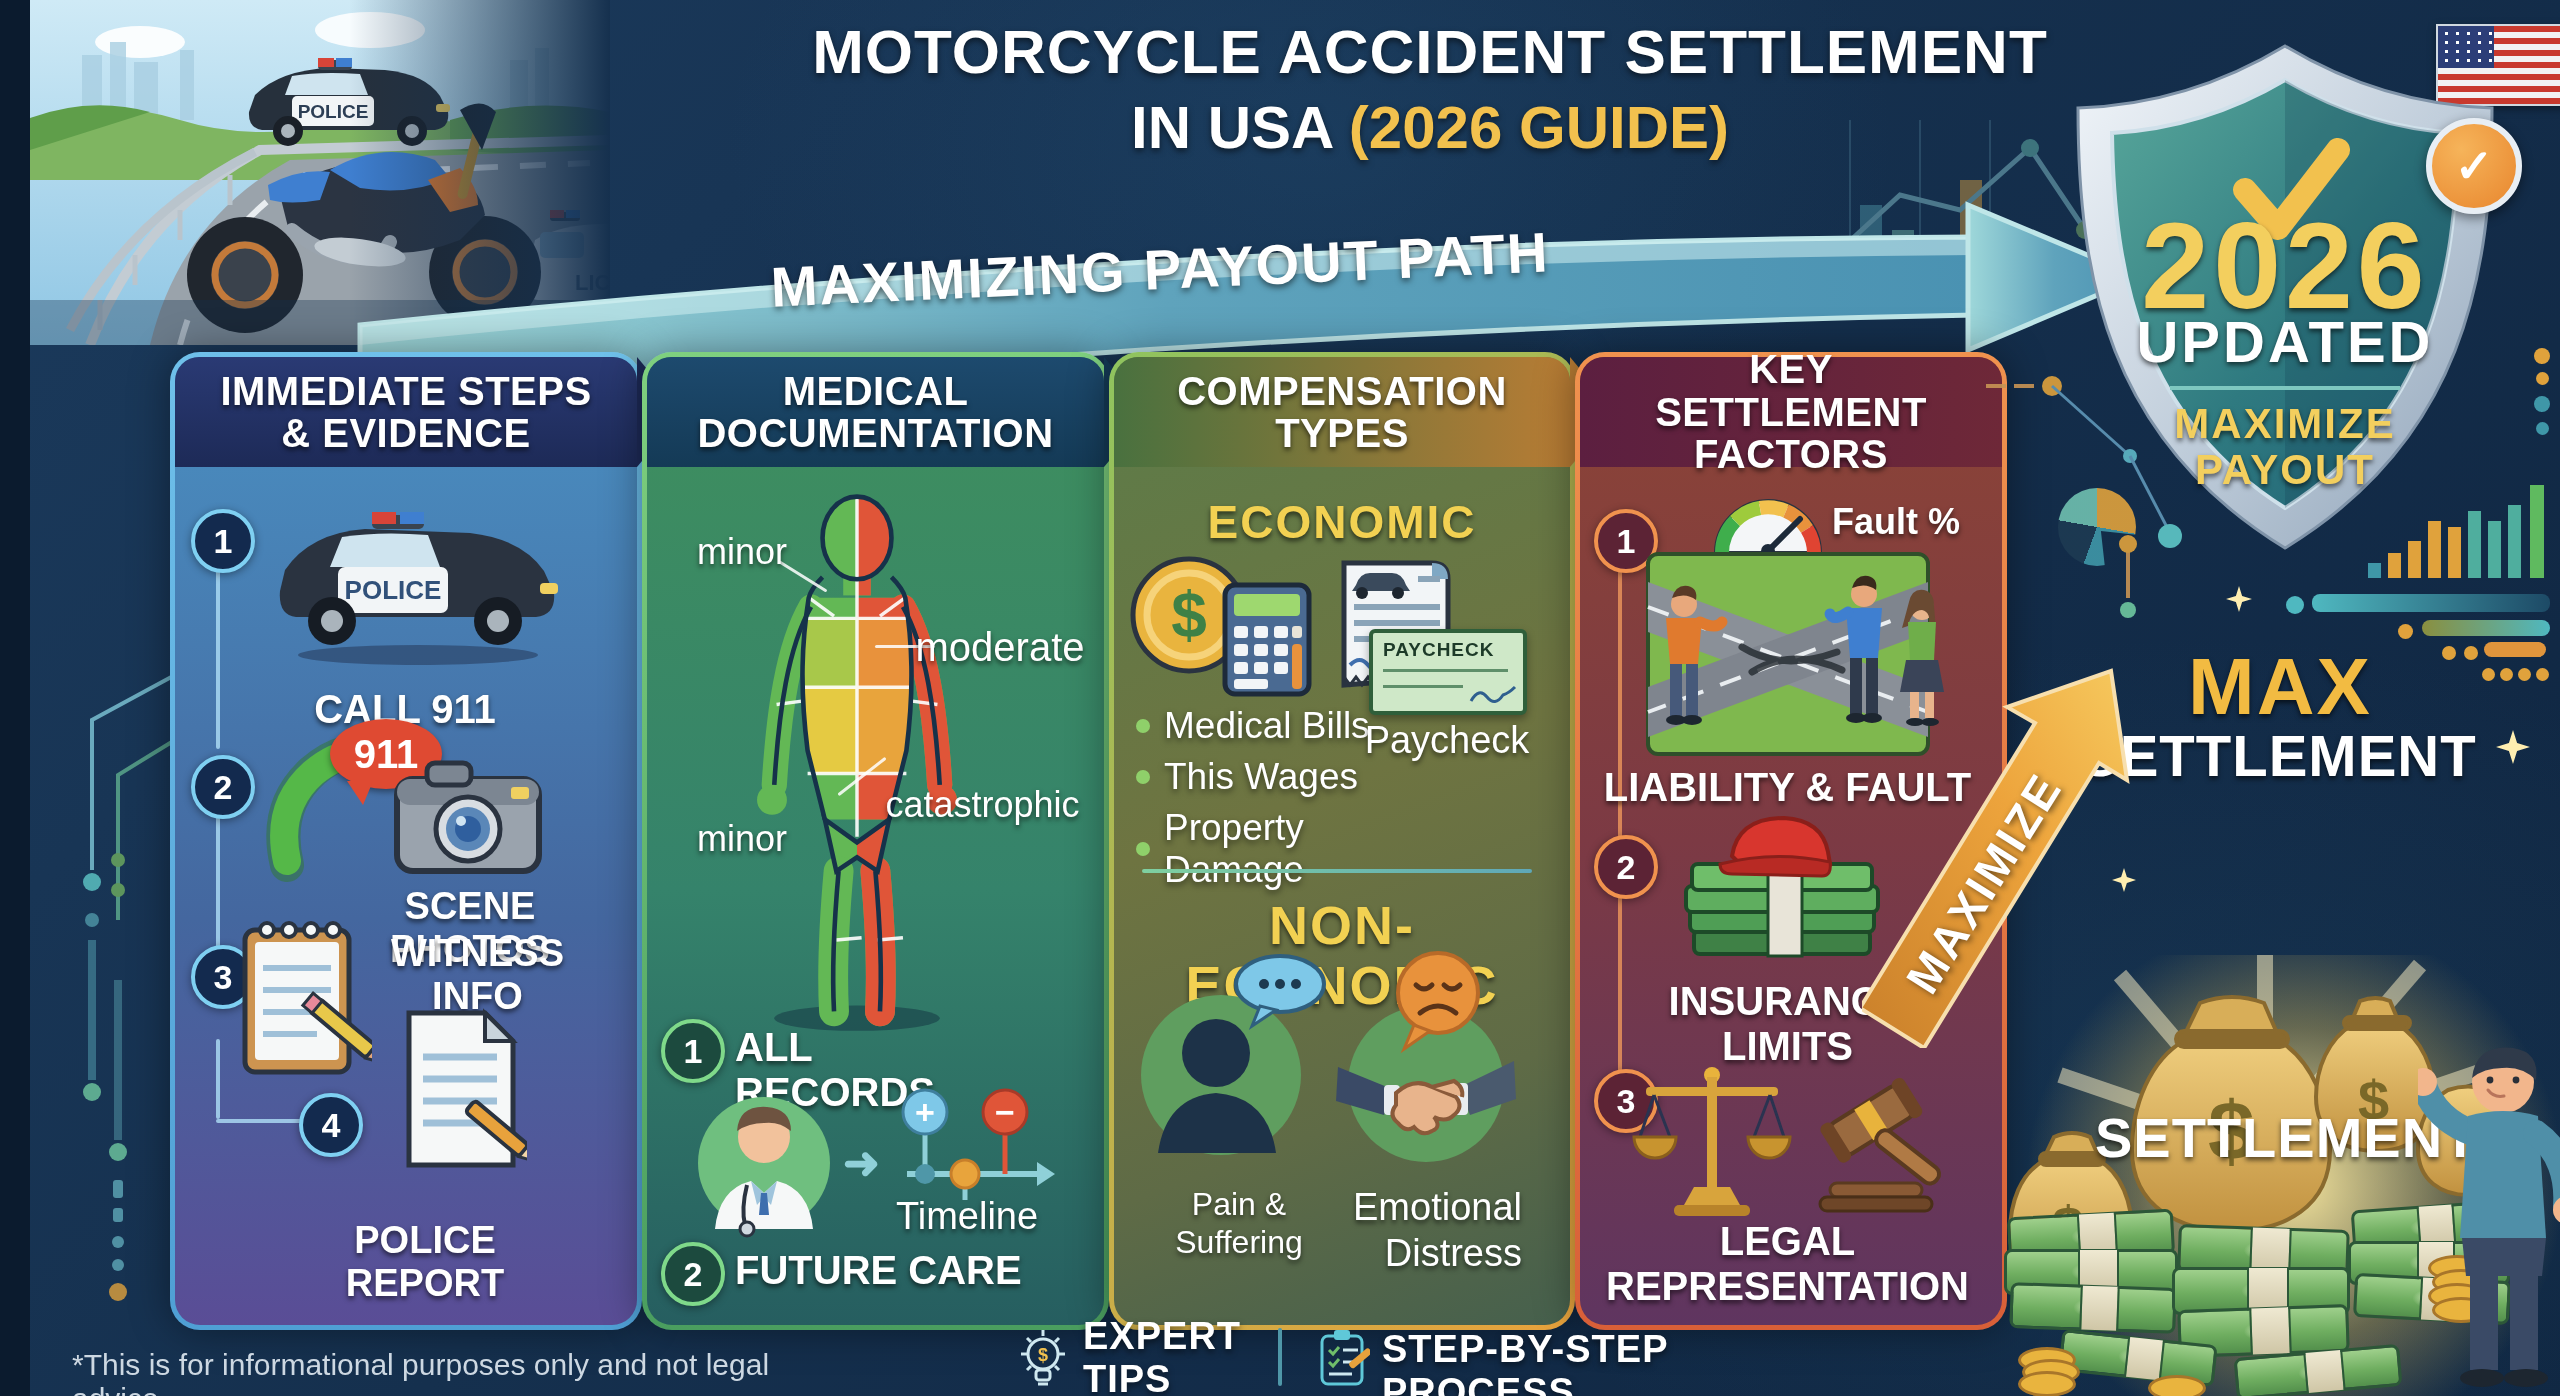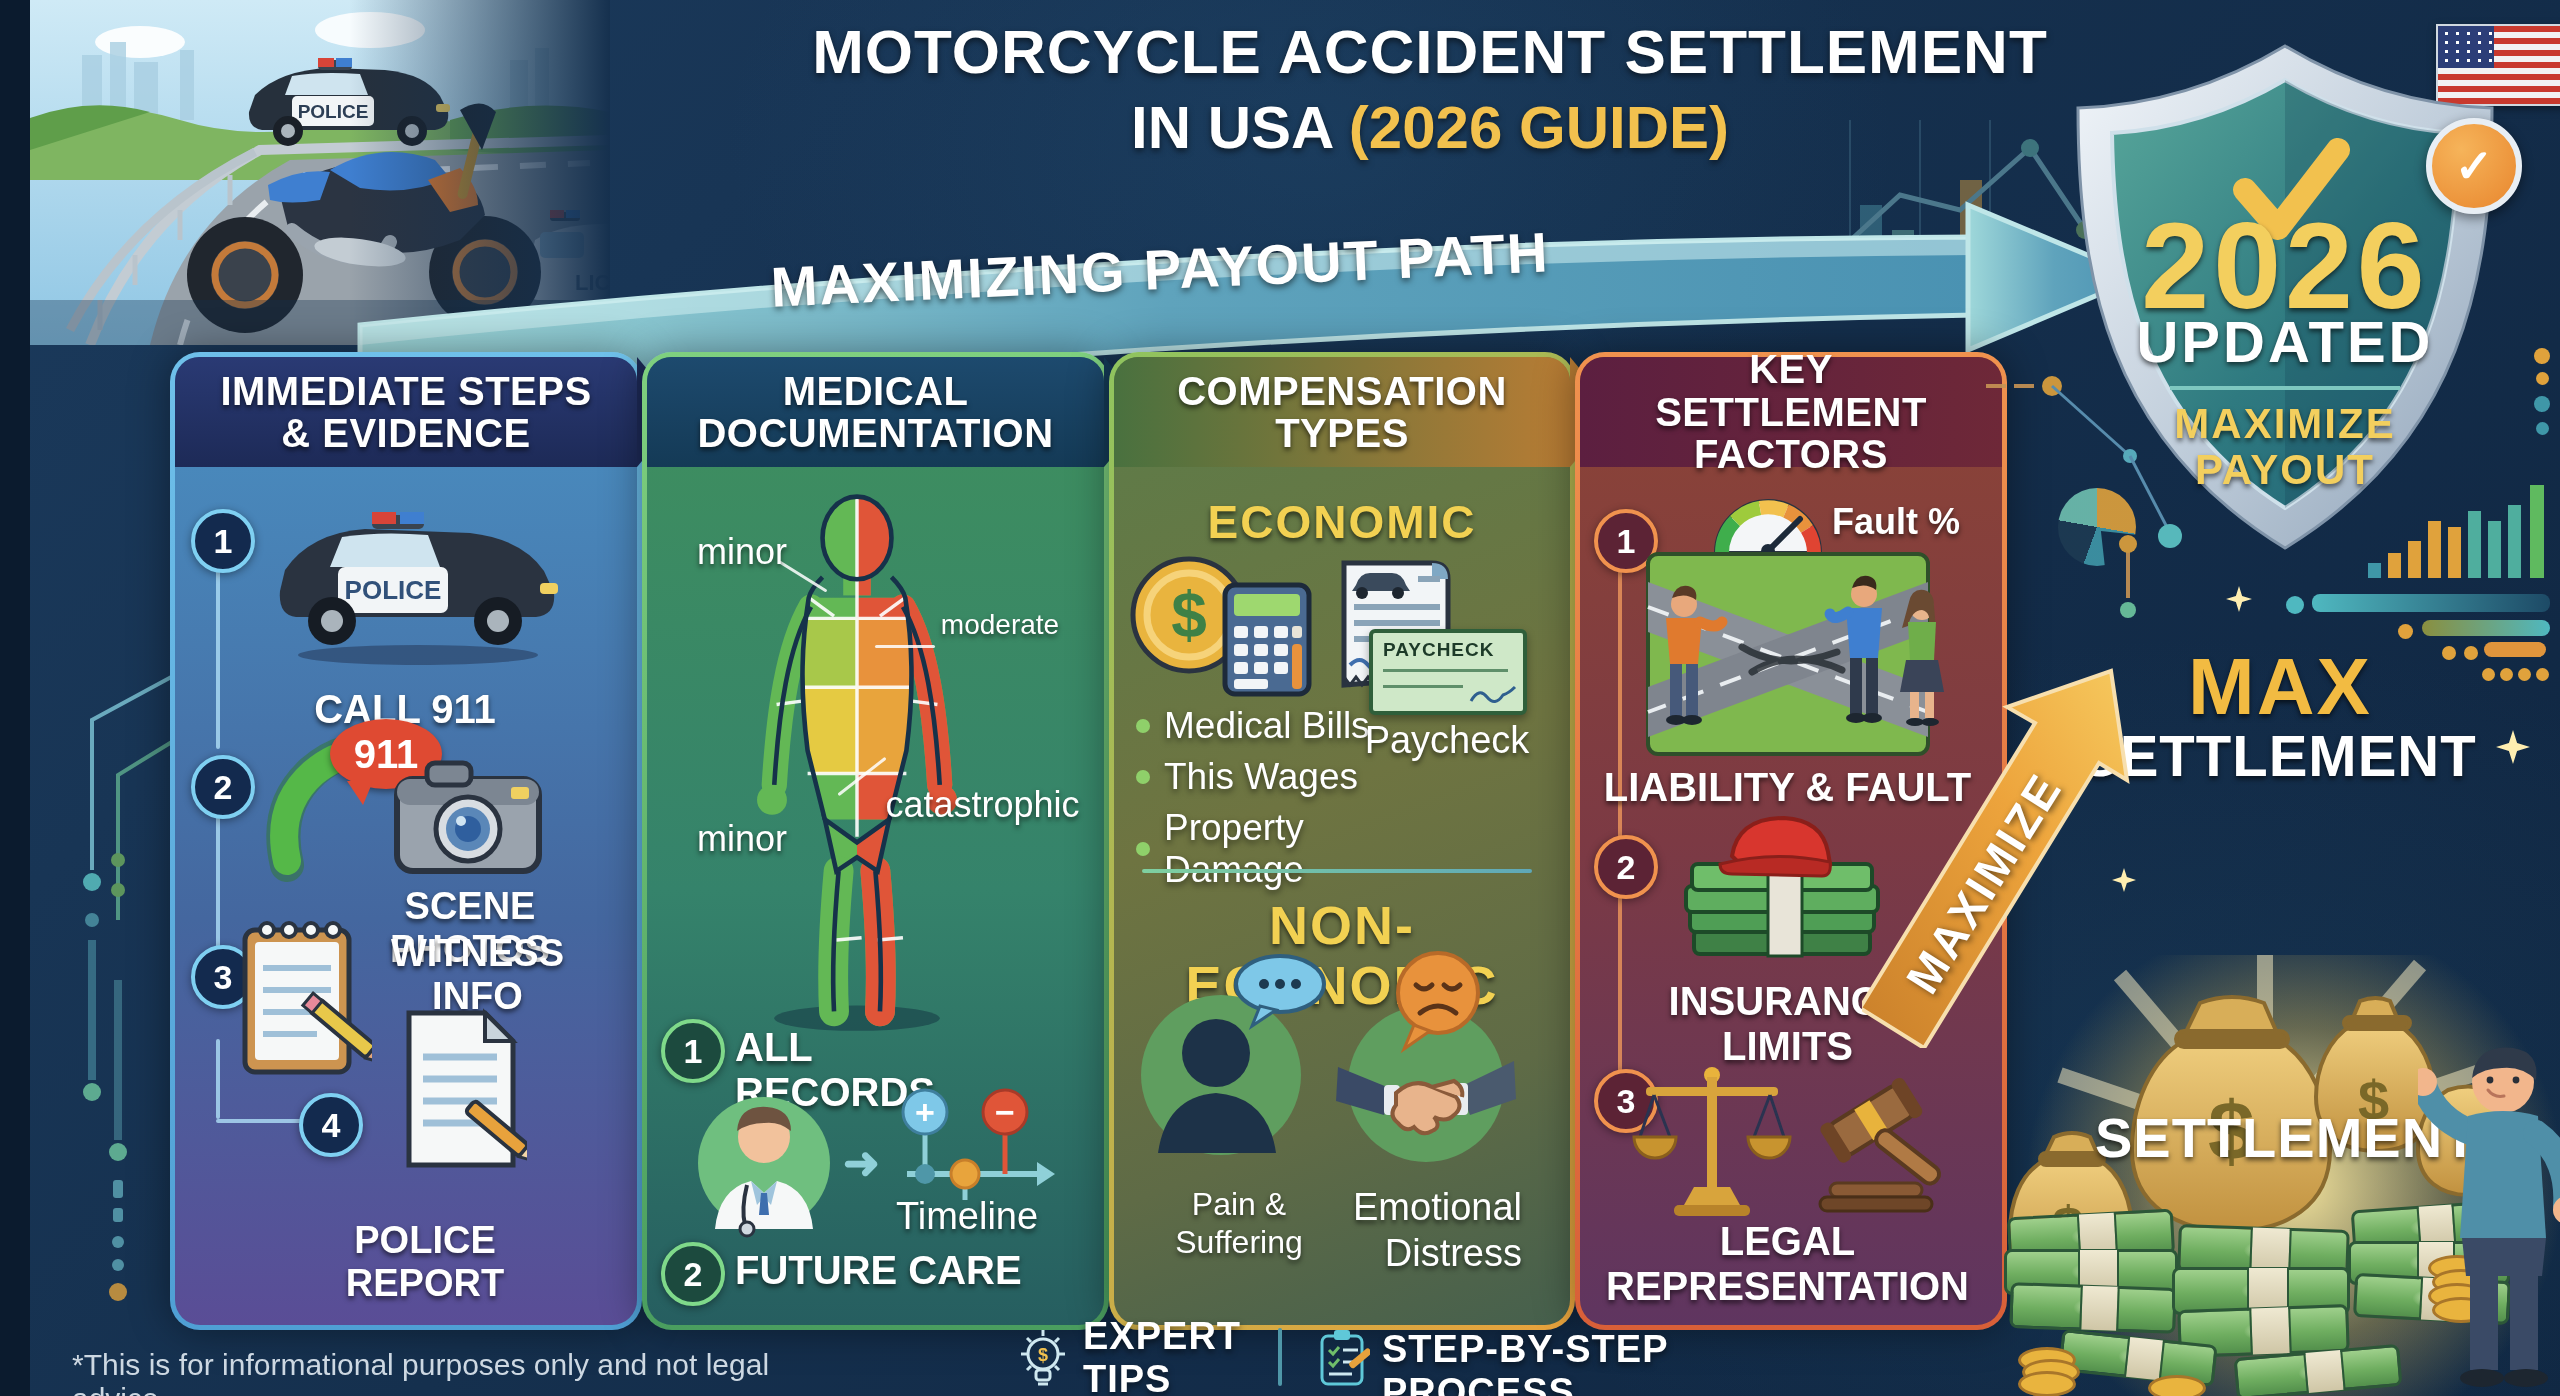--- a/index.html
+++ b/index.html
@@ -355,21 +355,21 @@
             <path d="M84,330 C80,375 78,415 80,452"></path>
               <path d="M116,330 C120,375 122,415 120,452"></path>
             <path d="M72,285 L100,305 L128,285 L118,330 L100,318 L82,330 Z"></path>
           </g>
         </svg>
       </div>
       <div class="line" style="left:128px;top:218px;width:56px;height:3px;transform:rotate(32deg);background:#fff;"></div>
       <div class="line" style="left:228px;top:288px;width:60px;height:3px;background:#fff;"></div>
       <div class="line" style="left:185px;top:418px;width:60px;height:3px;transform:rotate(-38deg);background:#fff;"></div>
       <div class="lbl" style="left:30px;top:175px;width:130px;font-size:36px;font-weight:normal;">minor</div>
-      <div class="lbl" style="left:268px;top:252px;width:170px;font-size:28px;font-weight:normal;">moderate</div>
+      <div class="lbl" style="left:268px;top:268px;width:170px;font-size:40px;font-weight:normal;">moderate</div>
       <div class="lbl" style="left:228px;top:428px;width:215px;font-size:36px;font-weight:normal;">catastrophic</div>
       <div class="lbl" style="left:30px;top:462px;width:130px;font-size:36px;font-weight:normal;">minor</div>
 
       <div class="num" style="left:14px;top:662px;background:#1c4a3e;border-color:#7fd98a;">1</div>
       <div class="lbl" style="left:88px;top:668px;width:280px;font-size:40px;text-align:left;">ALL RECORDS</div>
 
       <div class="abs" style="left:42px;top:728px;width:150px;height:160px;">
         <svg width="150" height="160" viewBox="0 0 150 160">
           <circle cx="75" cy="78" r="66" fill="#6fbf7f"></circle>
           <circle cx="75" cy="52" r="26" fill="#f2c29c"></circle>

